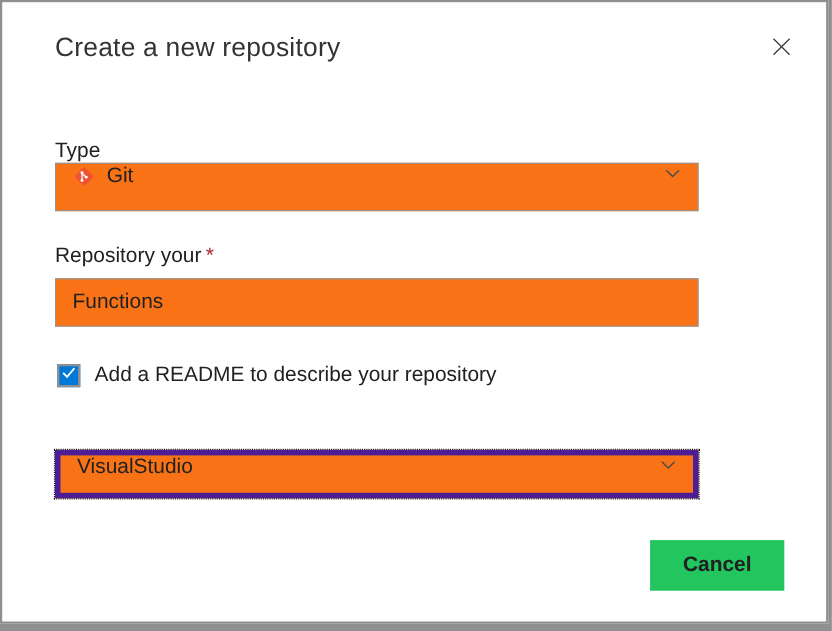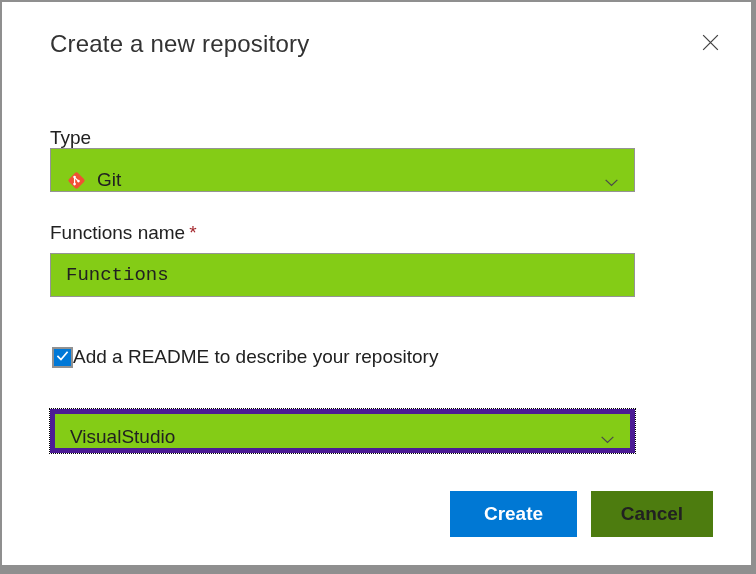--- a/index.html
+++ b/index.html
@@ -29,37 +29,37 @@
   }
   .field-label {
     position: absolute; left: 48px;
     font-size: 19px; color: #212121;
     white-space: nowrap;
   }
   .required { color: #a4262c; margin-left: 4px; }
   .combo, .text-input {
     position: absolute; left: 48px;
     width: 585px; height: 44px;
-    background: #84cc16;
+    background: #f97316;
     border: 1px solid #949494;
-    display: flex; align-items: flex-end;
+    display: flex; align-items: flex-start;
     font-size: 19px; color: #212121;
   }
   .combo { padding: 0 14px 0 15px; cursor: pointer; }
   .combo .value-wrap { display: flex; align-items: center; gap: 10px; flex: 1; }
   .combo .chevron { margin-left: auto; display: flex; align-items: center; }
-  .text-input { padding: 0 15px; font-family: Liberation Mono, monospace; outline: none; }
+  .text-input { padding: 0 15px; font-family: Liberation Sans, sans-serif; outline: none; }
   .combo.focused {
     border: 5px solid #4c1d95;
     outline: 1px dotted #000000;
     outline-offset: 0px;
   }
   .checkbox-row {
-    position: absolute; left: 50px; top: 344px;
-    display: flex; align-items: center; 
+    position: absolute; left: 50px; top: 328px;
+    display: flex; align-items: center; gap: 13px;
     cursor: pointer;
   }
   .checkbox {
     width: 21px; height: 21px;
     border: 2px solid #919191;
     background: #0078d7;
     display: flex; align-items: center; justify-content: center;
     flex: none;
   }
   .checkbox-label { font-size: 19px; color: #212121; white-space: nowrap; }
@@ -71,21 +71,21 @@
     font-size: 19px; font-weight: bold;
     cursor: pointer;
     display: flex; align-items: center; justify-content: center;
   }
   .btn-primary {
     left: 448px; width: 127px;
     background: #0078d4; color: #ffffff;
   }
   .btn-secondary {
     left: 589px; width: 122px;
-    background: #4d7c0f; color: #212121;
+    background: #22c55e; color: #212121;
   }
   .git-icon-svg { display: block; }
   
   #type-label { top: 114px; margin-top: 11px; }
   #type-combo { top: 146px; }
   #name-label { top: 220px; }
   #name-input { top: 251px; }
   #gitignore-label { top: 376px; }
   #gitignore-combo { top: 407px; }
 </style>
@@ -121,21 +121,21 @@
       <span>Git</span>
     </div>
     <span class="chevron">
       <svg width="17" height="17" viewBox="0 0 16 16">
         <path d="M2.5 5.5 L8 10.8 L13.5 5.5" fill="none" stroke="#4a4a4a" stroke-width="1.2"></path>
       </svg>
     </span>
   </div>
 
   <div class="field-label" id="name-label">
-    <span>Functions name</span><span class="required">*</span>
+    <span>Repository your</span><span class="required">*</span>
   </div>
 
   <input class="text-input" id="name-input" type="text" value="Functions" style="">
 
   <div class="checkbox-row">
     <span class="checkbox" role="checkbox" aria-checked="true">
       <span>
         <svg width="17" height="17" viewBox="0 0 20 20">
           <path d="M4 10.5 L8.2 14.8 L16 5.6" fill="none" stroke="#ffffff" stroke-width="2"></path>
         </svg>
@@ -149,16 +149,15 @@
     <div class="value-wrap">
       <span>VisualStudio</span>
     </div>
     <span class="chevron">
       <svg width="17" height="17" viewBox="0 0 16 16">
         <path d="M2.5 5.5 L8 10.8 L13.5 5.5" fill="none" stroke="#4a4a4a" stroke-width="1.2"></path>
       </svg>
     </span>
   </div>
 
-  <button class="btn btn-primary">Create</button>
   <button class="btn btn-secondary">Cancel</button>
 
 </div>
 
 </body></html>

